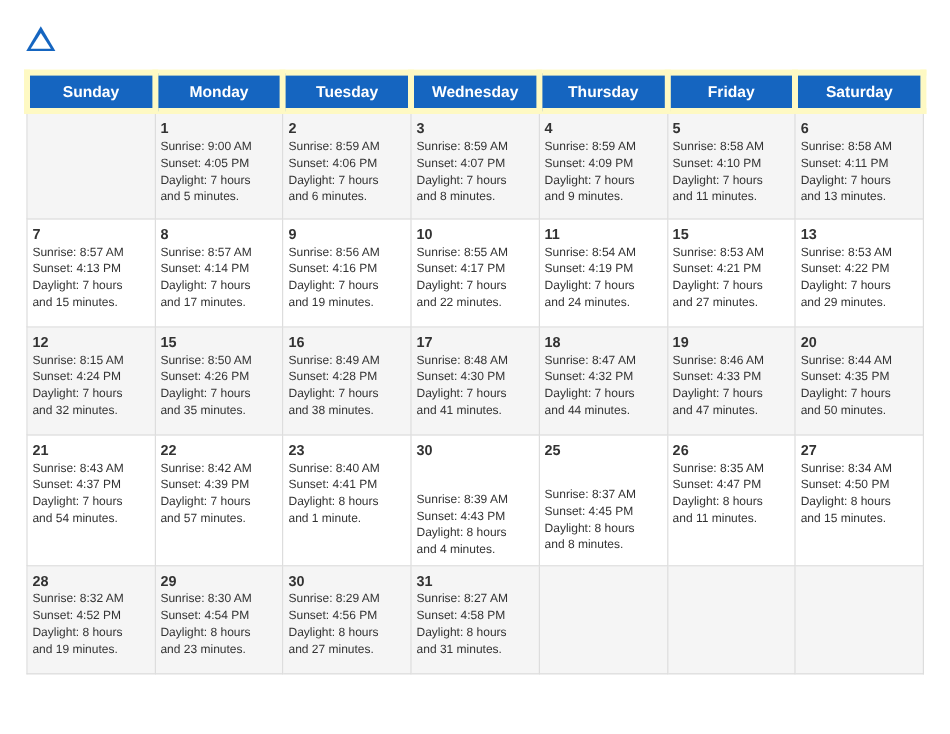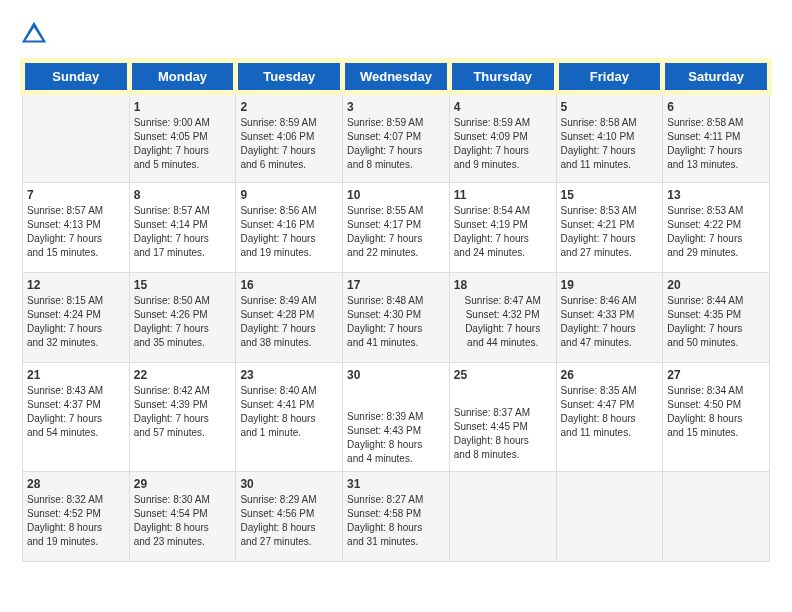--- a/index.html
+++ b/index.html
@@ -250,21 +250,21 @@
         </td>
         <td>
           <span class="day-num">17</span>
           <div class="day-info" style="white-space: pre-line;">Sunrise: 8:48 AM
 Sunset: 4:30 PM
 Daylight: 7 hours
 and 41 minutes.</div>
         </td>
         <td>
           <span class="day-num">18</span>
-          <div class="day-info" style="white-space: pre-line; text-align: center;">Sunrise: 8:47 AM
+          <div class="day-info" style="white-space: pre-line;">Sunrise: 8:47 AM
 Sunset: 4:32 PM
 Daylight: 7 hours
 and 44 minutes.</div>
         </td>
         <td>
           <span class="day-num">19</span>
           <div class="day-info" style="white-space: pre-line;">Sunrise: 8:46 AM
 Sunset: 4:33 PM
 Daylight: 7 hours
 and 47 minutes.</div>

